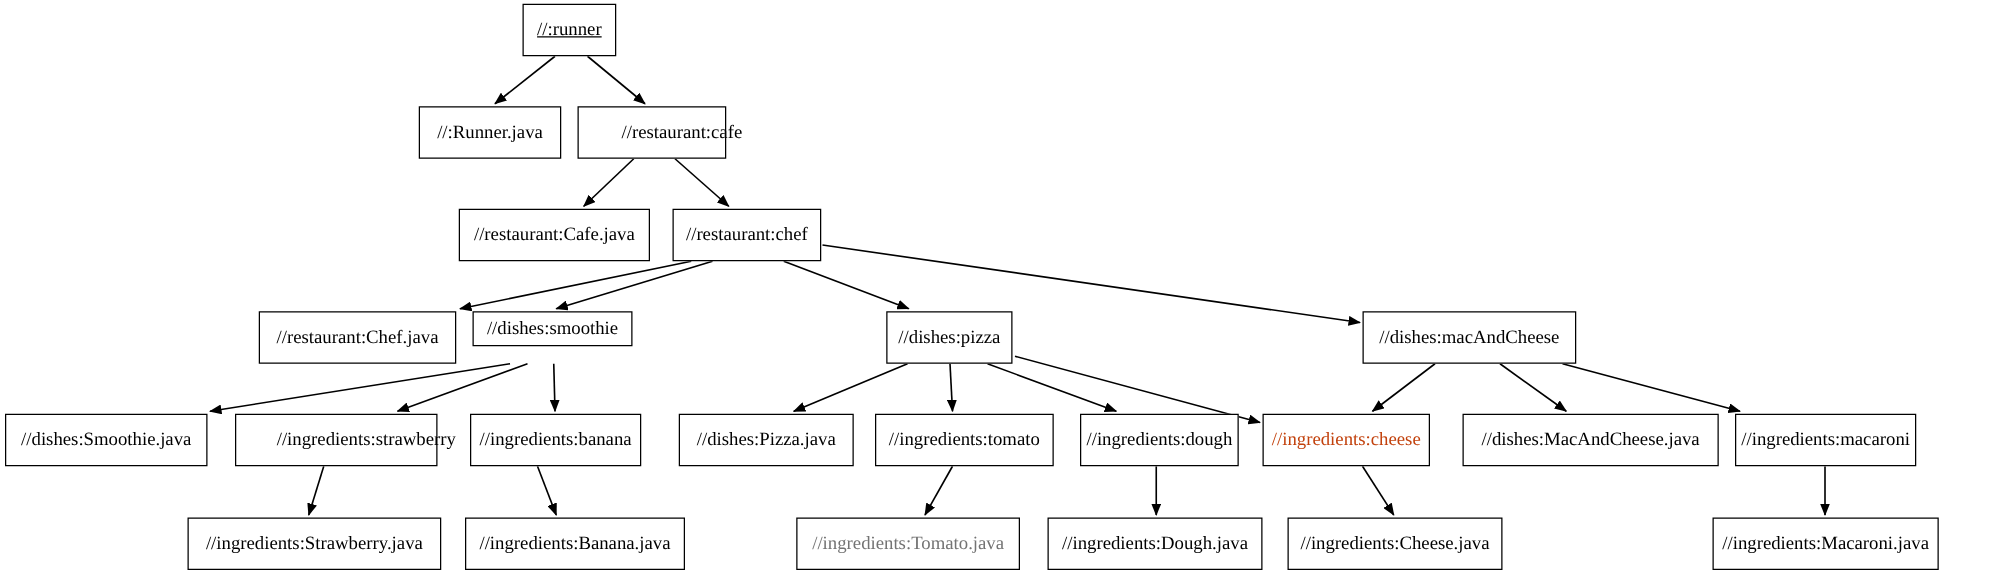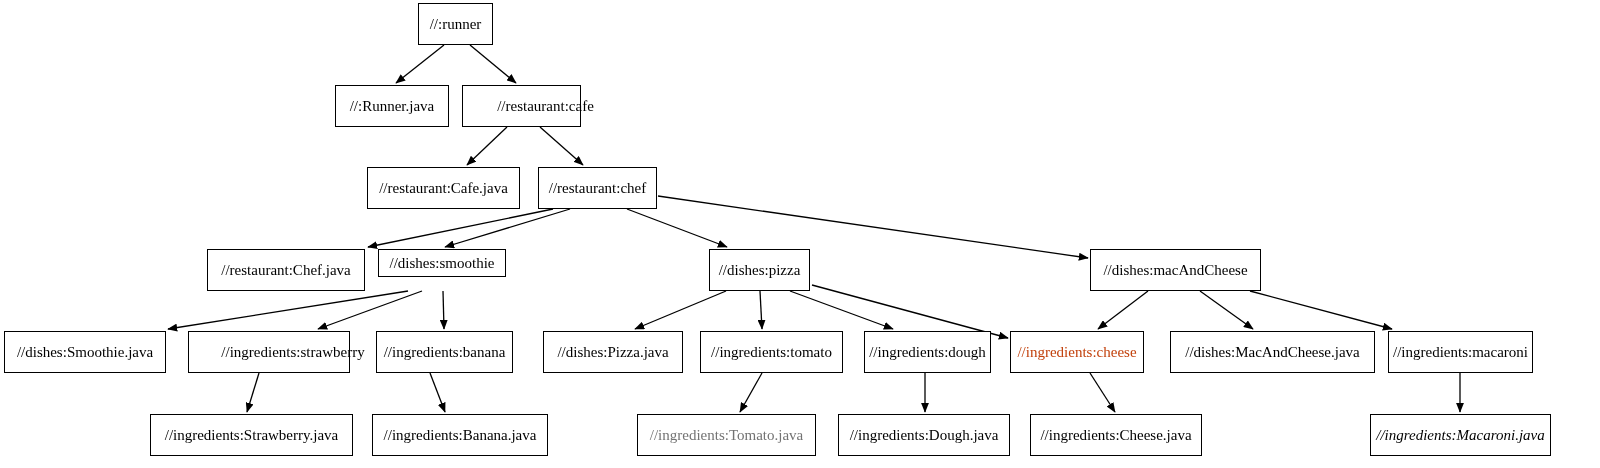--- a/index.html
+++ b/index.html
@@ -70,21 +70,21 @@
         <line x1="259" y1="373" x2="247" y2="412" stroke="#000000" stroke-width="1.3" marker-end="url(#arrowhead)"></line>
         <line x1="430" y1="373" x2="445" y2="412" stroke="#000000" stroke-width="1.3" marker-end="url(#arrowhead)"></line>
         <line x1="762" y1="373" x2="740" y2="412" stroke="#000000" stroke-width="1.3" marker-end="url(#arrowhead)"></line>
         <line x1="925" y1="373" x2="925" y2="412" stroke="#000000" stroke-width="1.3" marker-end="url(#arrowhead)"></line>
         <line x1="1090" y1="373" x2="1115" y2="412" stroke="#000000" stroke-width="1.3" marker-end="url(#arrowhead)"></line>
         <line x1="1460" y1="373" x2="1460" y2="412" stroke="#000000" stroke-width="1.3" marker-end="url(#arrowhead)"></line>
       </g>
   </svg>
 
   <div id="node-layer">
-      <div class="graph-node" style="left: 418px; top: 3px; width: 75px; height: 42px; border-color: rgb(0, 0, 0); background: rgb(255, 255, 255); color: rgb(0, 0, 0);">
+      <div class="graph-node" style="left: 418px; top: 3px; width: 75px; height: 42px; border-color: rgb(0, 0, 0); background: rgb(255, 255, 255); color: rgb(0, 0, 0); text-decoration: underline;">
         <span class="node-label">//:runner</span>
       </div>
       <div class="graph-node" style="left: 335px; top: 85px; width: 114px; height: 42px; border-color: rgb(0, 0, 0); background: rgb(255, 255, 255); color: rgb(0, 0, 0);">
         <span class="node-label">//:Runner.java</span>
       </div>
       <div class="graph-node" style="left: 462px; top: 85px; width: 119px; height: 42px; border-color: rgb(0, 0, 0); background: rgb(255, 255, 255); color: rgb(0, 0, 0); padding-left: 48px;">
         <span class="node-label">//restaurant:cafe</span>
       </div>
       <div class="graph-node" style="left: 367px; top: 167px; width: 153px; height: 42px; border-color: rgb(0, 0, 0); background: rgb(255, 255, 255); color: rgb(0, 0, 0);">
         <span class="node-label">//restaurant:Cafe.java</span>
@@ -139,18 +139,18 @@
       </div>
       <div class="graph-node" style="left: 637px; top: 414px; width: 179px; height: 42px; border-color: rgb(0, 0, 0); background: rgb(255, 255, 255); color: #737373;">
         <span class="node-label">//ingredients:Tomato.java</span>
       </div>
       <div class="graph-node" style="left: 838px; top: 414px; width: 172px; height: 42px; border-color: rgb(0, 0, 0); background: rgb(255, 255, 255); color: rgb(0, 0, 0);">
         <span class="node-label">//ingredients:Dough.java</span>
       </div>
       <div class="graph-node" style="left: 1030px; top: 414px; width: 172px; height: 42px; border-color: rgb(0, 0, 0); background: rgb(255, 255, 255); color: rgb(0, 0, 0);">
         <span class="node-label">//ingredients:Cheese.java</span>
       </div>
-      <div class="graph-node" style="left: 1370px; top: 414px; width: 181px; height: 42px; border-color: rgb(0, 0, 0); background: rgb(255, 255, 255); color: rgb(0, 0, 0); font-style: italic;">
+      <div class="graph-node" style="left: 1370px; top: 414px; width: 181px; height: 42px; border-color: rgb(0, 0, 0); background: rgb(255, 255, 255); color: rgb(0, 0, 0);">
         <span class="node-label">//ingredients:Macaroni.java</span>
       </div>
     </div>
 
 </div>
 
 </body></html>

